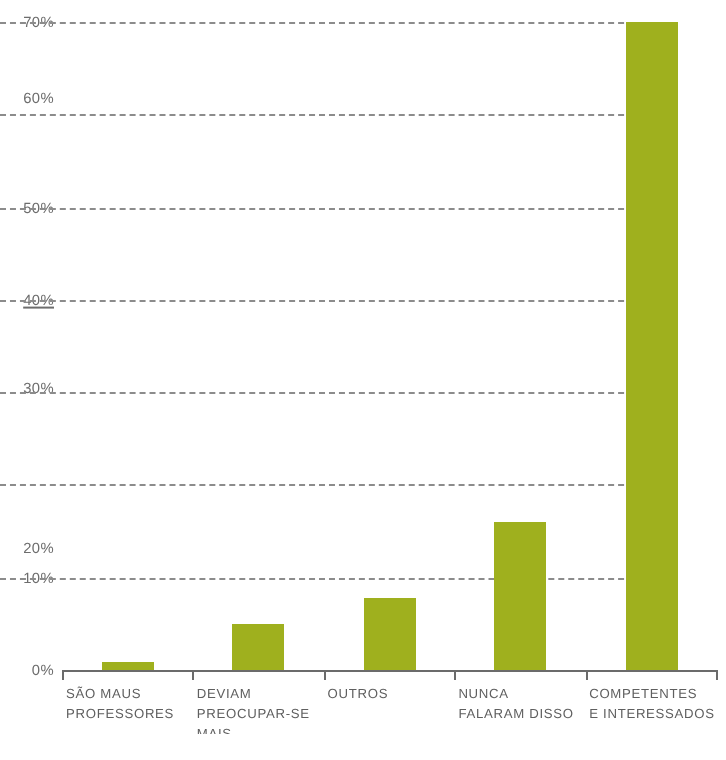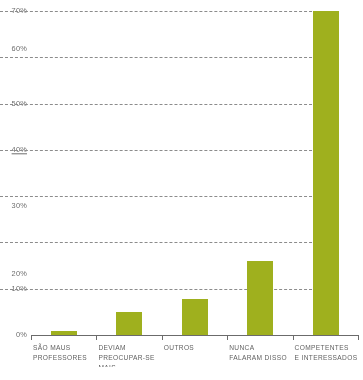--- a/index.html
+++ b/index.html
@@ -94,21 +94,21 @@
 </head>
 <body>
 
 <div id="chart-root">
 
   <div>
     <div class="ytick" style="top:11px;">70%</div>
     <div class="ytick" style="top:49px;">60%</div>
     <div class="ytick" style="top:103.6px;">50%</div>
     <div class="ytick" style="top:149.9px;text-decoration:underline;">40%</div>
-    <div class="ytick" style="top:206px;">30%</div>
+    <div class="ytick" style="top:194px;">30%</div>
     <div class="ytick" style="top:242.4px;margin-top:32px;">20%</div>
     <div class="ytick" style="top:288.7px;">10%</div>
     <div class="ytick" style="top:335px;">0%</div>
   </div>
 
   <div>
     <div class="gridline" style="top:11px;"></div>
     <div class="gridline" style="top:57.3px;"></div>
     <div class="gridline" style="top:103.6px;"></div>
     <div class="gridline" style="top:149.9px;"></div>

